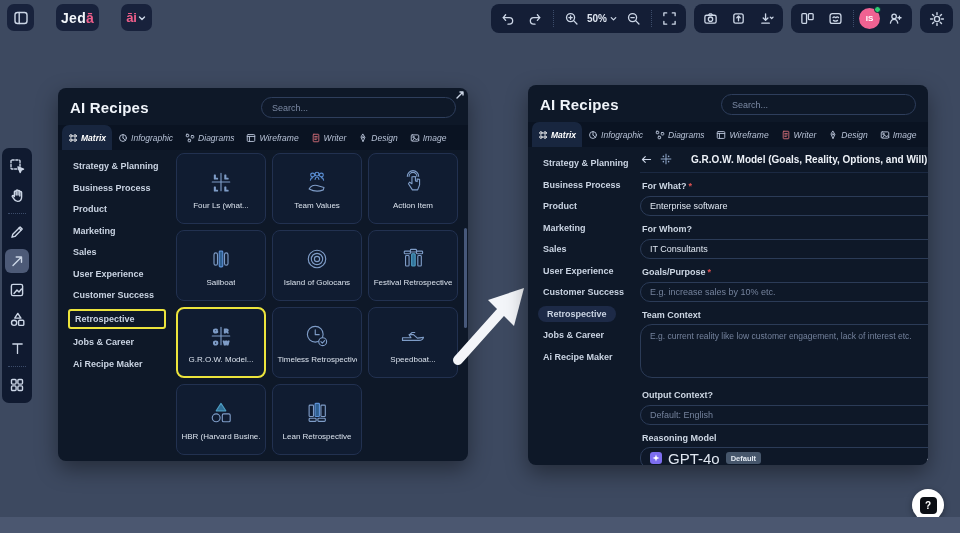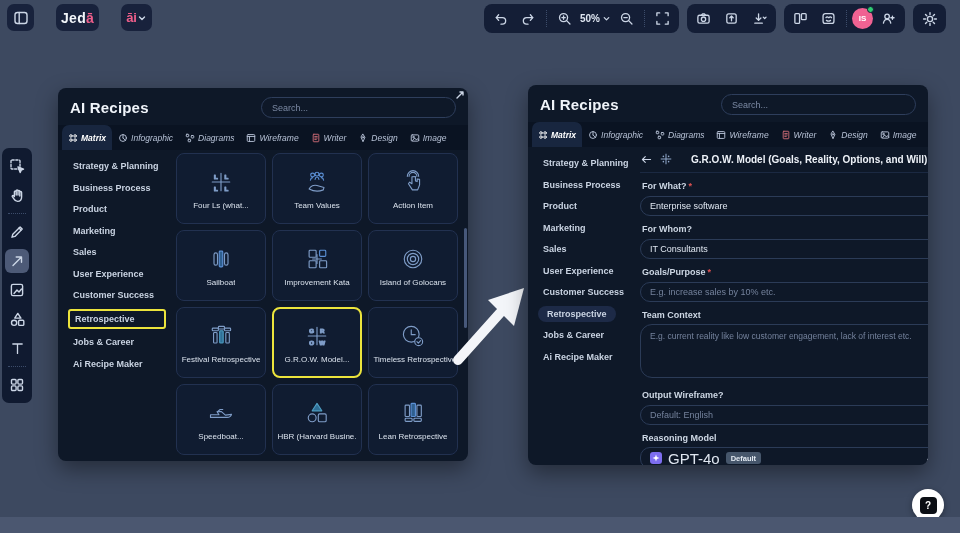--- a/index.html
+++ b/index.html
@@ -16,21 +16,21 @@
 
   
   .tb-btn {
     background:#18223c; border-radius:7px; height:27px; min-width:27px;
     display:flex; align-items:center; justify-content:center; padding:0 5px; cursor:pointer;
   }
   .tb-left { position:absolute; left:7px; top:4px; display:flex; gap:22px; align-items:flex-end; }
   .logo-text { font-weight:bold; font-size:14px; color:#f2f5fa; letter-spacing:.3px; }
   .logo-accent { color:#ee5f8b; }
   .ai-label { font-weight:bold; font-size:13px; color:#ee5f8b; }
-  .tb-right { position:absolute; right:14px; top:4px; display:flex; gap:8px; align-items:center; }
+  .tb-right { position:absolute; right:7px; top:4px; display:flex; gap:8px; align-items:center; }
   .tb-group {
     background:#141e36; border-radius:8px; height:29px;
     display:flex; align-items:center; padding:0 4px; gap:3px;
   }
   .tb-tool { width:25px; height:23px; display:flex; align-items:center; justify-content:center; border-radius:5px; cursor:pointer; }
   .tb-div { width:0; height:17px; border-left:1px dotted #3c4c6a; margin:0 2px; }
   .zoom-label { font-size:10px; font-weight:bold; color:#dfe6f1; display:flex; align-items:center; gap:2px; }
   .avatar { width:21px; height:21px; border-radius:50%; background:#f06292; color:#fff; font-size:8px; font-weight:bold;
     display:flex; align-items:center; justify-content:center; position:relative; cursor:pointer; }
   .avatar .dot { position:absolute; right:-1px; top:-2px; width:7px; height:7px; border-radius:50%; background:#2ecc71; border:1.5px solid #141e36; }
@@ -400,32 +400,20 @@
               <rect x="8" y="9" width="4" height="14" rx="2"></rect>
               <rect x="14" y="7" width="4" height="18" rx="1" fill="#2f5f8f" stroke="#5b8fd4"></rect>
               <rect x="20" y="9" width="4" height="14" rx="2"></rect>
             </svg>
           </span>
         <span class="card-label">Sailboat</span>
       </div>
       <div class="card">
         <span>
             <svg width="28" height="28" viewBox="0 0 32 32">
-              <rect x="7" y="6" width="8" height="8" rx="1"></rect>
-              <rect x="19" y="6" width="7" height="7" rx="1" stroke="#5b8fd4"></rect>
-              <rect x="7" y="18" width="8" height="8" rx="1"></rect>
-              <rect x="19" y="18" width="8" height="8" rx="1"></rect>
-              <path d="M16 11v10M11 16h10"></path>
-            </svg>
-          </span>
-        <span class="card-label">Improvement Kata</span>
-      </div>
-      <div class="card">
-        <span>
-            <svg width="28" height="28" viewBox="0 0 32 32">
               <circle cx="16" cy="16" r="10"></circle>
               <circle cx="16" cy="16" r="6.5"></circle>
               <circle cx="16" cy="16" r="3"></circle>
             </svg>
           </span>
         <span class="card-label">Island of Golocans</span>
       </div>
       <div class="card">
         <span>
             <svg width="28" height="28" viewBox="0 0 32 32">
@@ -612,21 +600,21 @@
 
       <div class="f-label">For Whom?</div>
       <input class="f-input" value="IT Consultants" style="">
 
       <div class="f-label"><span>Goals/Purpose</span><span class="req">*</span></div>
       <input class="f-input" placeholder="E.g. increase sales by 10% etc." style="">
 
       <div class="f-label">Team Context</div>
       <textarea class="f-textarea" placeholder="E.g. current reality like low customer engagement, lack of interest etc." style=""></textarea>
 
-      <div class="f-label">Output Wireframe?</div>
+      <div class="f-label">Output Context?</div>
       <input class="f-input" placeholder="Default: English" style="">
 
       <div class="f-label">Reasoning Model</div>
       <div class="model-row">
         <span class="model-chip">
             <svg width="8" height="8" viewBox="0 0 8 8">
               <path d="M4 0.5L4.9 3.1 7.5 4 4.9 4.9 4 7.5 3.1 4.9 0.5 4 3.1 3.1z" fill="#fff"></path>
             </svg>
           </span>
         <span class="model-name">GPT-4o</span>

